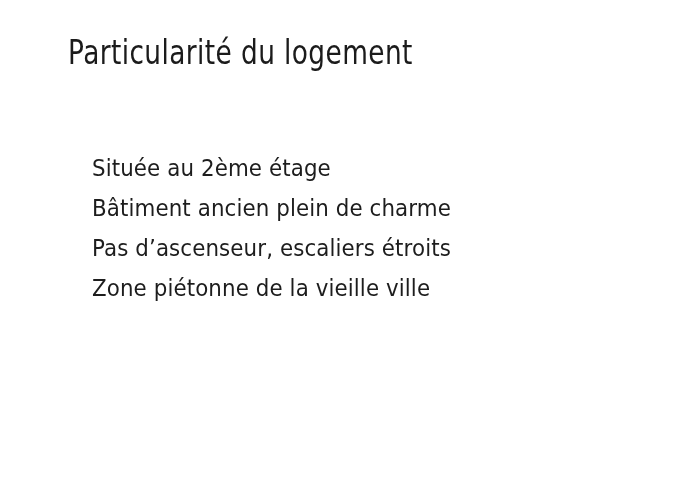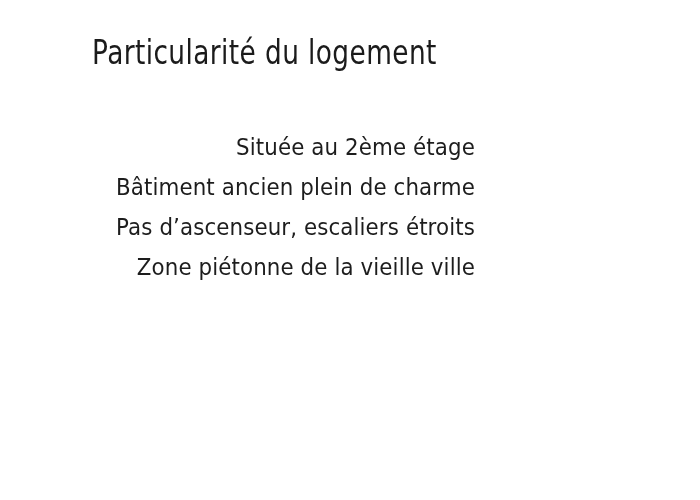--- a/index.html
+++ b/index.html
@@ -12,43 +12,41 @@
     background: #ffffff;
     font-family: "DejaVu Sans", sans-serif;
     overflow: hidden;
   }
   .slide {
     position: relative;
     width: 668px;
     height: 500px;
     background: #ffffff;
     box-sizing: border-box;
-    margin-left: 24px;
   }
   .slide-title {
     position: absolute;
     left: 68px;
     top: 33px;
     font-family: "DejaVu Sans", sans-serif;
     font-size: 33px;
     font-weight: 400;
     letter-spacing: 0.5px;
     color: #1b1b1b;
     transform: scaleX(0.80);
     transform-origin: left top;
     white-space: nowrap;
   }
   .body-list {
     position: absolute;
     left: 92px;
-    top: 127px;
+    top: 148px;
     list-style: none;
     margin: 0;
     padding: 0;
-    text-align: right;
   }
   .body-list li {
     font-family: "DejaVu Sans", sans-serif;
     font-size: 23px;
     font-weight: 400;
     line-height: 40px;
     color: #1d1d1d;
     letter-spacing: 0.1px;
     transform: scaleX(0.93);
     transform-origin: left center;

